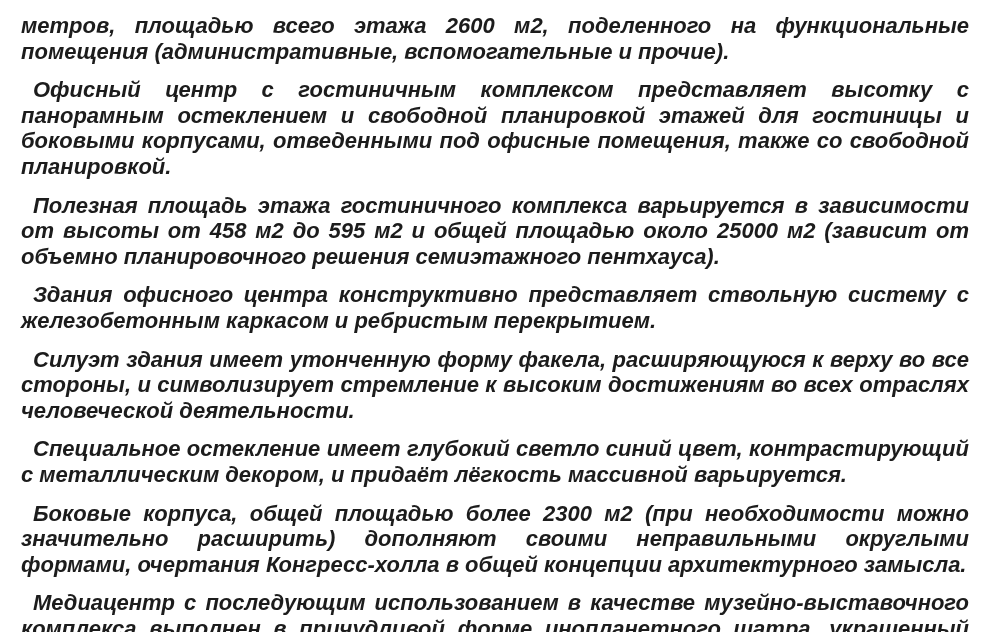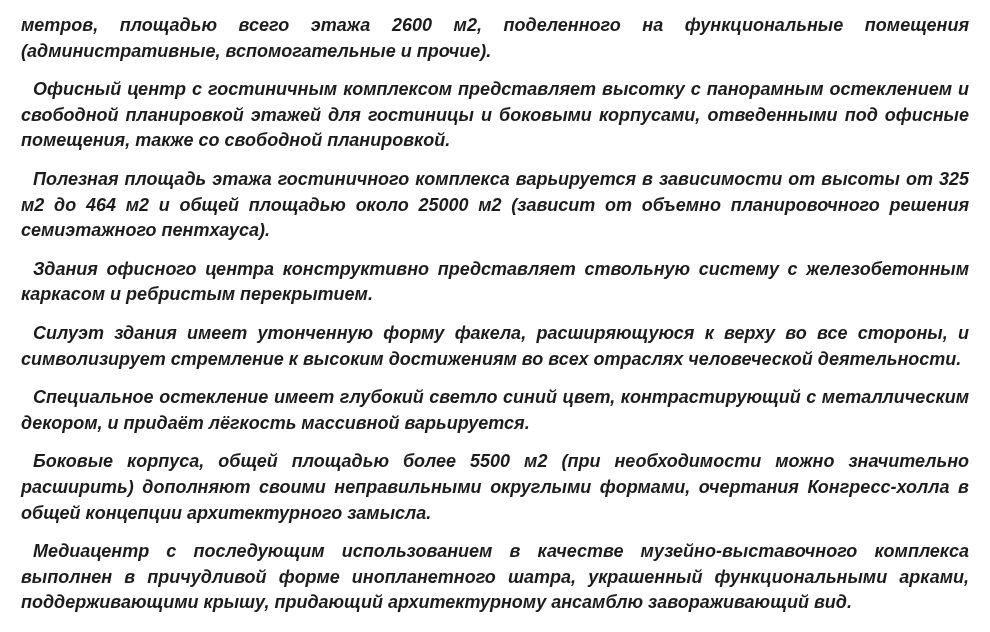--- a/index.html
+++ b/index.html
@@ -9,39 +9,39 @@
   }
   .page {
     box-sizing: border-box;
     width: 990px;
     height: 632px;
     padding: 13px 21px 0 21px;
     background: #ffffff;
     font-family: "Liberation Sans", sans-serif;
     font-style: italic;
     font-weight: 700;
-    font-size: 18px;
+    font-size: 22px;
     line-height: 25.6px;
     color: #1c1c1c;
     text-align: justify;
     overflow: hidden;
   }
   .page p {
     margin: 0 0 13px 0;
     text-indent: 12px;
   }
   .page p.continuation {
     text-indent: 0;
   }
 </style>
 </head>
 <body>
 
 <div class="page">
   <p class="continuation">метров, площадью всего этажа 2600 м2, поделенного на функциональные помещения (административные, вспомогательные и прочие).</p>
   <p>Офисный центр с гостиничным комплексом представляет высотку с панорамным остеклением и свободной планировкой этажей для гостиницы и боковыми корпусами, отведенными под офисные помещения, также со свободной планировкой.</p>
-  <p>Полезная площадь этажа гостиничного комплекса варьируется в зависимости от высоты от 325 м2 до 464 м2 и общей площадью около 25000 м2 (зависит от объемно планировочного решения семиэтажного пентхауса).</p>
+  <p>Полезная площадь этажа гостиничного комплекса варьируется в зависимости от высоты от 458 м2 до 595 м2 и общей площадью около 25000 м2 (зависит от объемно планировочного решения семиэтажного пентхауса).</p>
   <p>Здания офисного центра конструктивно представляет ствольную систему с железобетонным каркасом и ребристым перекрытием.</p>
   <p>Силуэт здания имеет утонченную форму факела, расширяющуюся к верху во все стороны, и символизирует стремление к высоким достижениям во всех отраслях человеческой деятельности.</p>
   <p>Специальное остекление имеет глубокий светло синий цвет, контрастирующий с металлическим декором, и придаёт лёгкость массивной варьируется.</p>
-  <p>Боковые корпуса, общей площадью более 5500 м2 (при необходимости можно значительно расширить) дополняют своими неправильными округлыми формами, очертания Конгресс-холла в общей концепции архитектурного замысла.</p>
+  <p>Боковые корпуса, общей площадью более 2300 м2 (при необходимости можно значительно расширить) дополняют своими неправильными округлыми формами, очертания Конгресс-холла в общей концепции архитектурного замысла.</p>
   <p>Медиацентр с последующим использованием в качестве музейно-выставочного комплекса выполнен в причудливой форме инопланетного шатра, украшенный функциональными арками, поддерживающими крышу, придающий архитектурному ансамблю завораживающий вид.</p>
 </div>
 
 </body></html>

